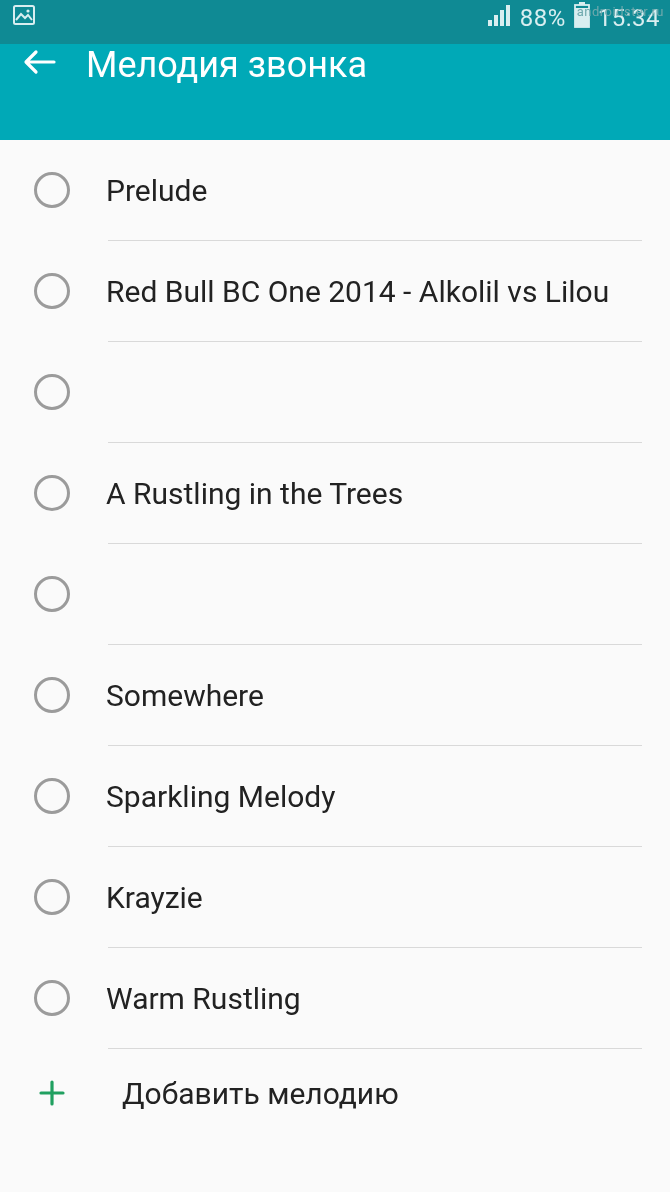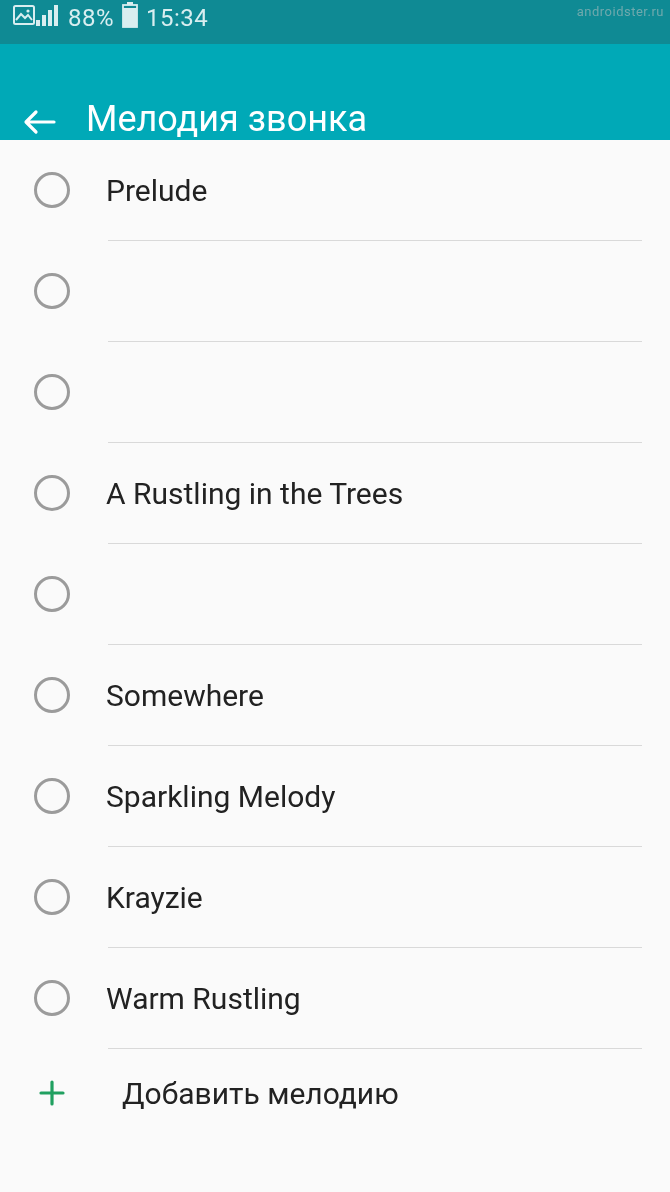--- a/index.html
+++ b/index.html
@@ -9,40 +9,41 @@
     font-family: -apple-system, 'Helvetica Neue', Roboto, Arial, sans-serif;
     background: #fafafa;
     overflow: hidden;
     position: relative;
   }
   .statusbar {
     height: 44px;
     background: #0f8a94;
     display: flex;
     align-items: center;
+    justify-content: space-between;
     padding: 0 10px 8px 12px;
     color: #d9eef0;
     font-size: 24px;
   }
   .statusbar-left { display: flex; align-items: center; gap: 6px; }
   .statusbar-right { display: flex; align-items: center; gap: 8px; }
   .statusbar-right .pct { letter-spacing: 0.5px; }
   .statusbar-right .clock { letter-spacing: 0.5px; }
   .watermark {
     position: absolute;
     top: 4px; right: 6px;
     font-size: 13px;
     color: #6fa9ad;
     letter-spacing: 0.5px;
   }
   .appbar {
     height: 96px;
     background: #00a9b7;
     display: flex;
-    align-items: flex-end;
+    align-items: flex-start;
     padding: 0 22px;
     gap: 28px;
   }
   .appbar .back {
     color: #fff;
     display: flex;
     align-items: center;
     justify-content: center;
   }
   .appbar .title {
@@ -142,20 +143,21 @@
 </div>
 
 <div class="list" id="list">
     <div class="list-row">
       <div class="radio"></div>
       <div class="row-label">Prelude</div>
     </div>
     <div class="divider"></div>
     <div class="list-row">
       <div class="radio"></div>
+      <div class="row-label">Red Bull BC One 2014 - Alkolil vs Lilou</div>
     </div>
     <div class="divider"></div>
     <div class="list-row">
       <div class="radio"></div>
     </div>
     <div class="divider"></div>
     <div class="list-row">
       <div class="radio"></div>
       <div class="row-label">A Rustling in the Trees</div>
     </div>

